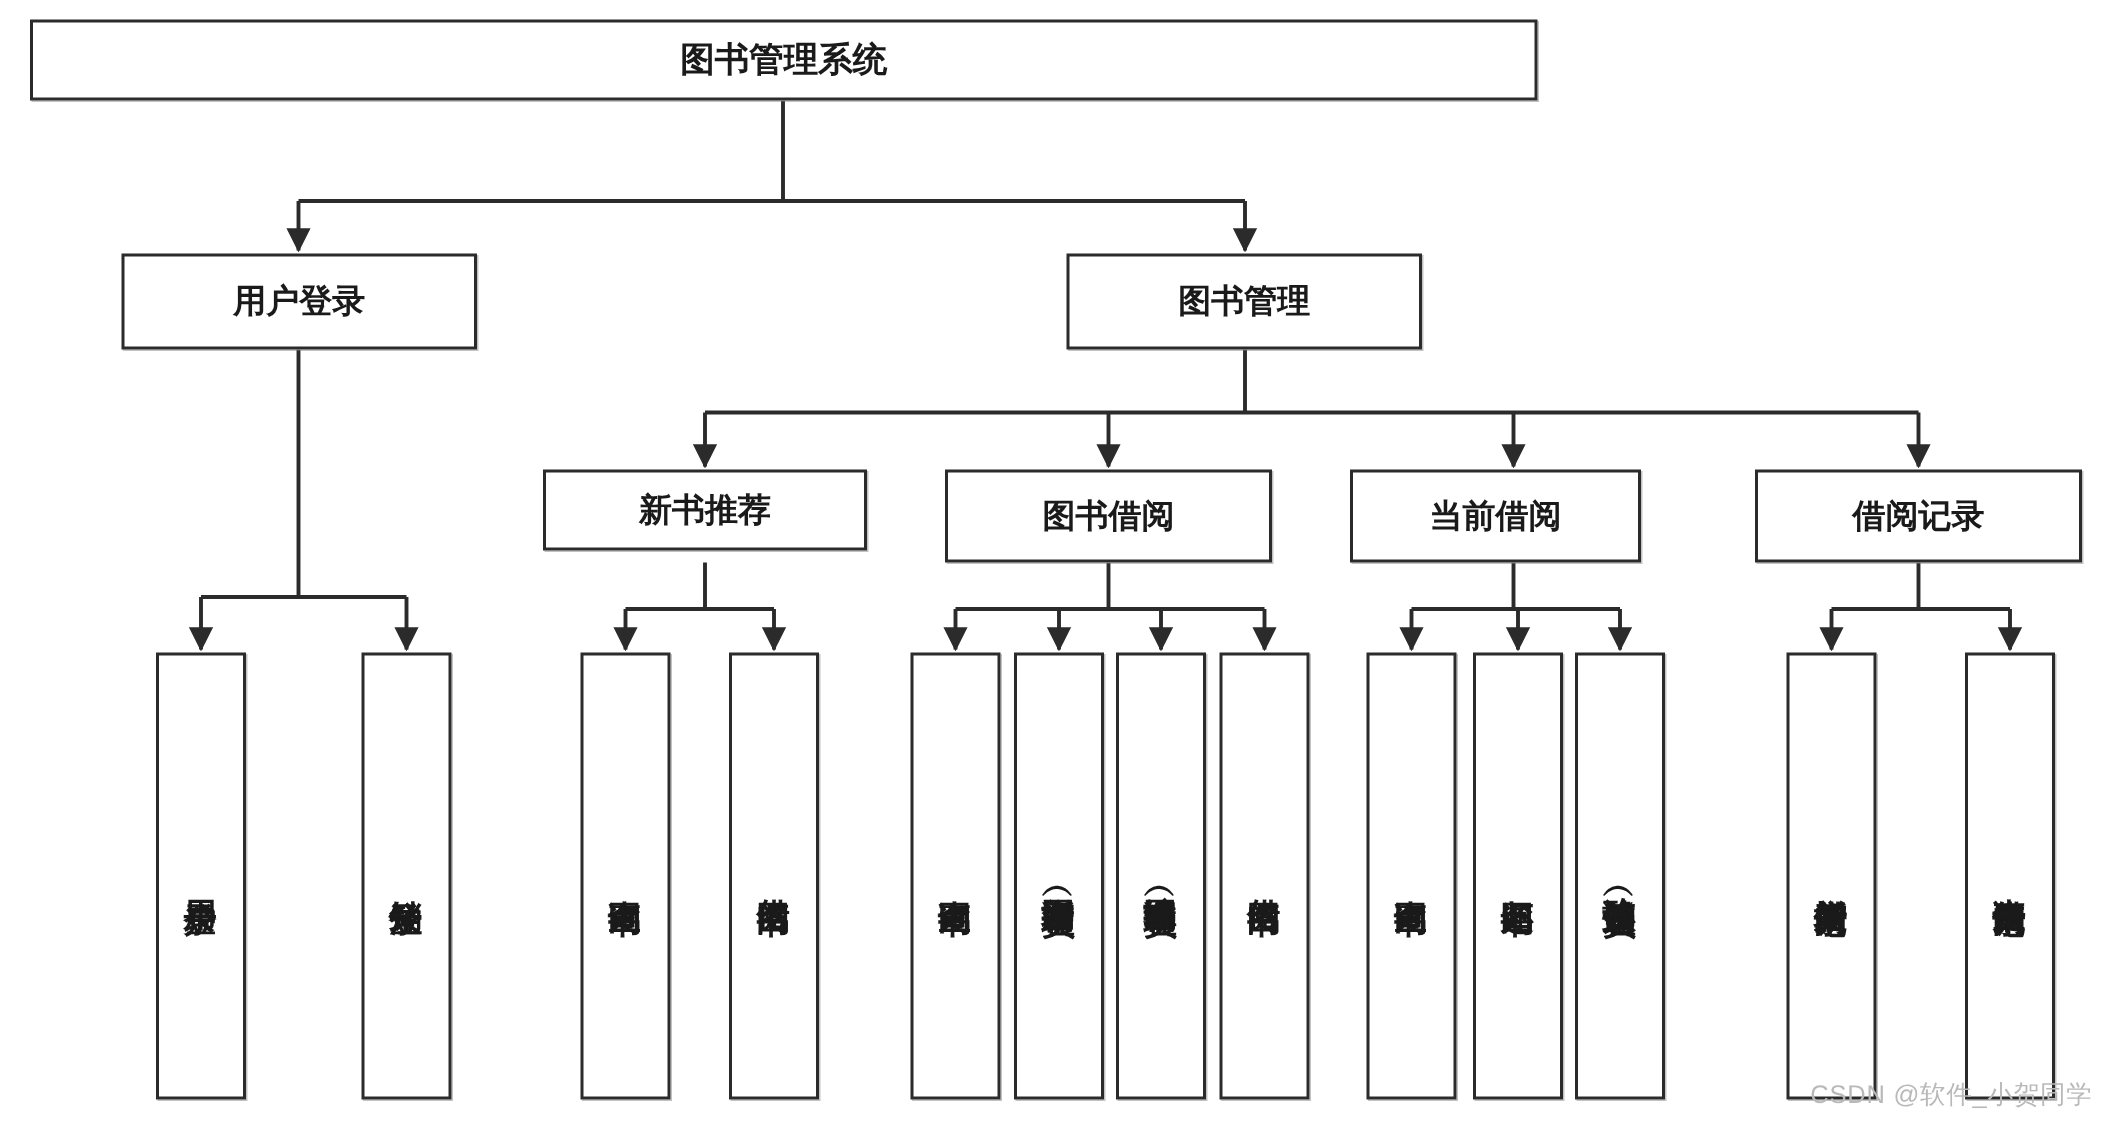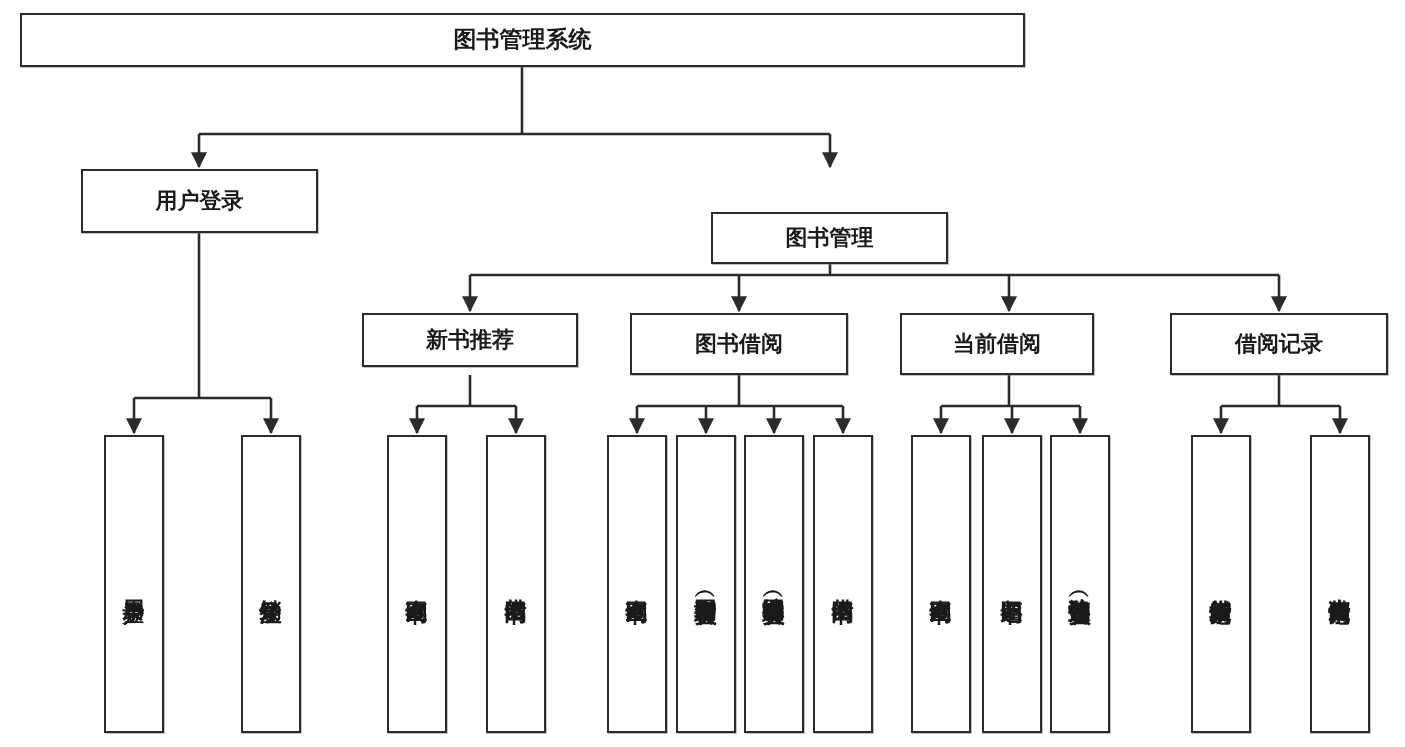--- a/index.html
+++ b/index.html
@@ -131,21 +131,21 @@
     </g>
   </svg>
 
   <div class="node root" style="left:20px; top:13px; width:1005px; height:54px;">
     <span class="node-label">图书管理系统</span>
   </div>
 
   <div class="node branch" style="left:81px; top:169px; width:237px; height:64px;">
     <span class="node-label">用户登录</span>
   </div>
-  <div class="node branch" style="left:711px; top:169px; width:237px; height:52px;margin-top:43px;">
+  <div class="node branch" style="left:711px; top:169px; width:237px; height:64px;">
     <span class="node-label">图书管理</span>
   </div>
 
   <div class="node branch" style="left:362px; top:313px; width:216px; height:54px;">
     <span class="node-label">新书推荐</span>
   </div>
   <div class="node branch" style="left:630px; top:313px; width:218px; height:62px;">
     <span class="node-label">图书借阅</span>
   </div>
   <div class="node branch" style="left:900px; top:313px; width:194px; height:62px;">
@@ -192,14 +192,15 @@
     <span class="node-label">确认归还（管理员）</span>
   </div>
 
   <div class="node leaf" style="left:1191px; top:435px; width:60px; height:298px;">
     <span class="node-label">新增借阅记录</span>
   </div>
   <div class="node leaf" style="left:1310px; top:435px; width:60px; height:298px;">
     <span class="node-label">查询借阅记录</span>
   </div>
 
+  <div id="watermark">CSDN @软件_小贺同学</div>
 
 </div>
 
 </body></html>

